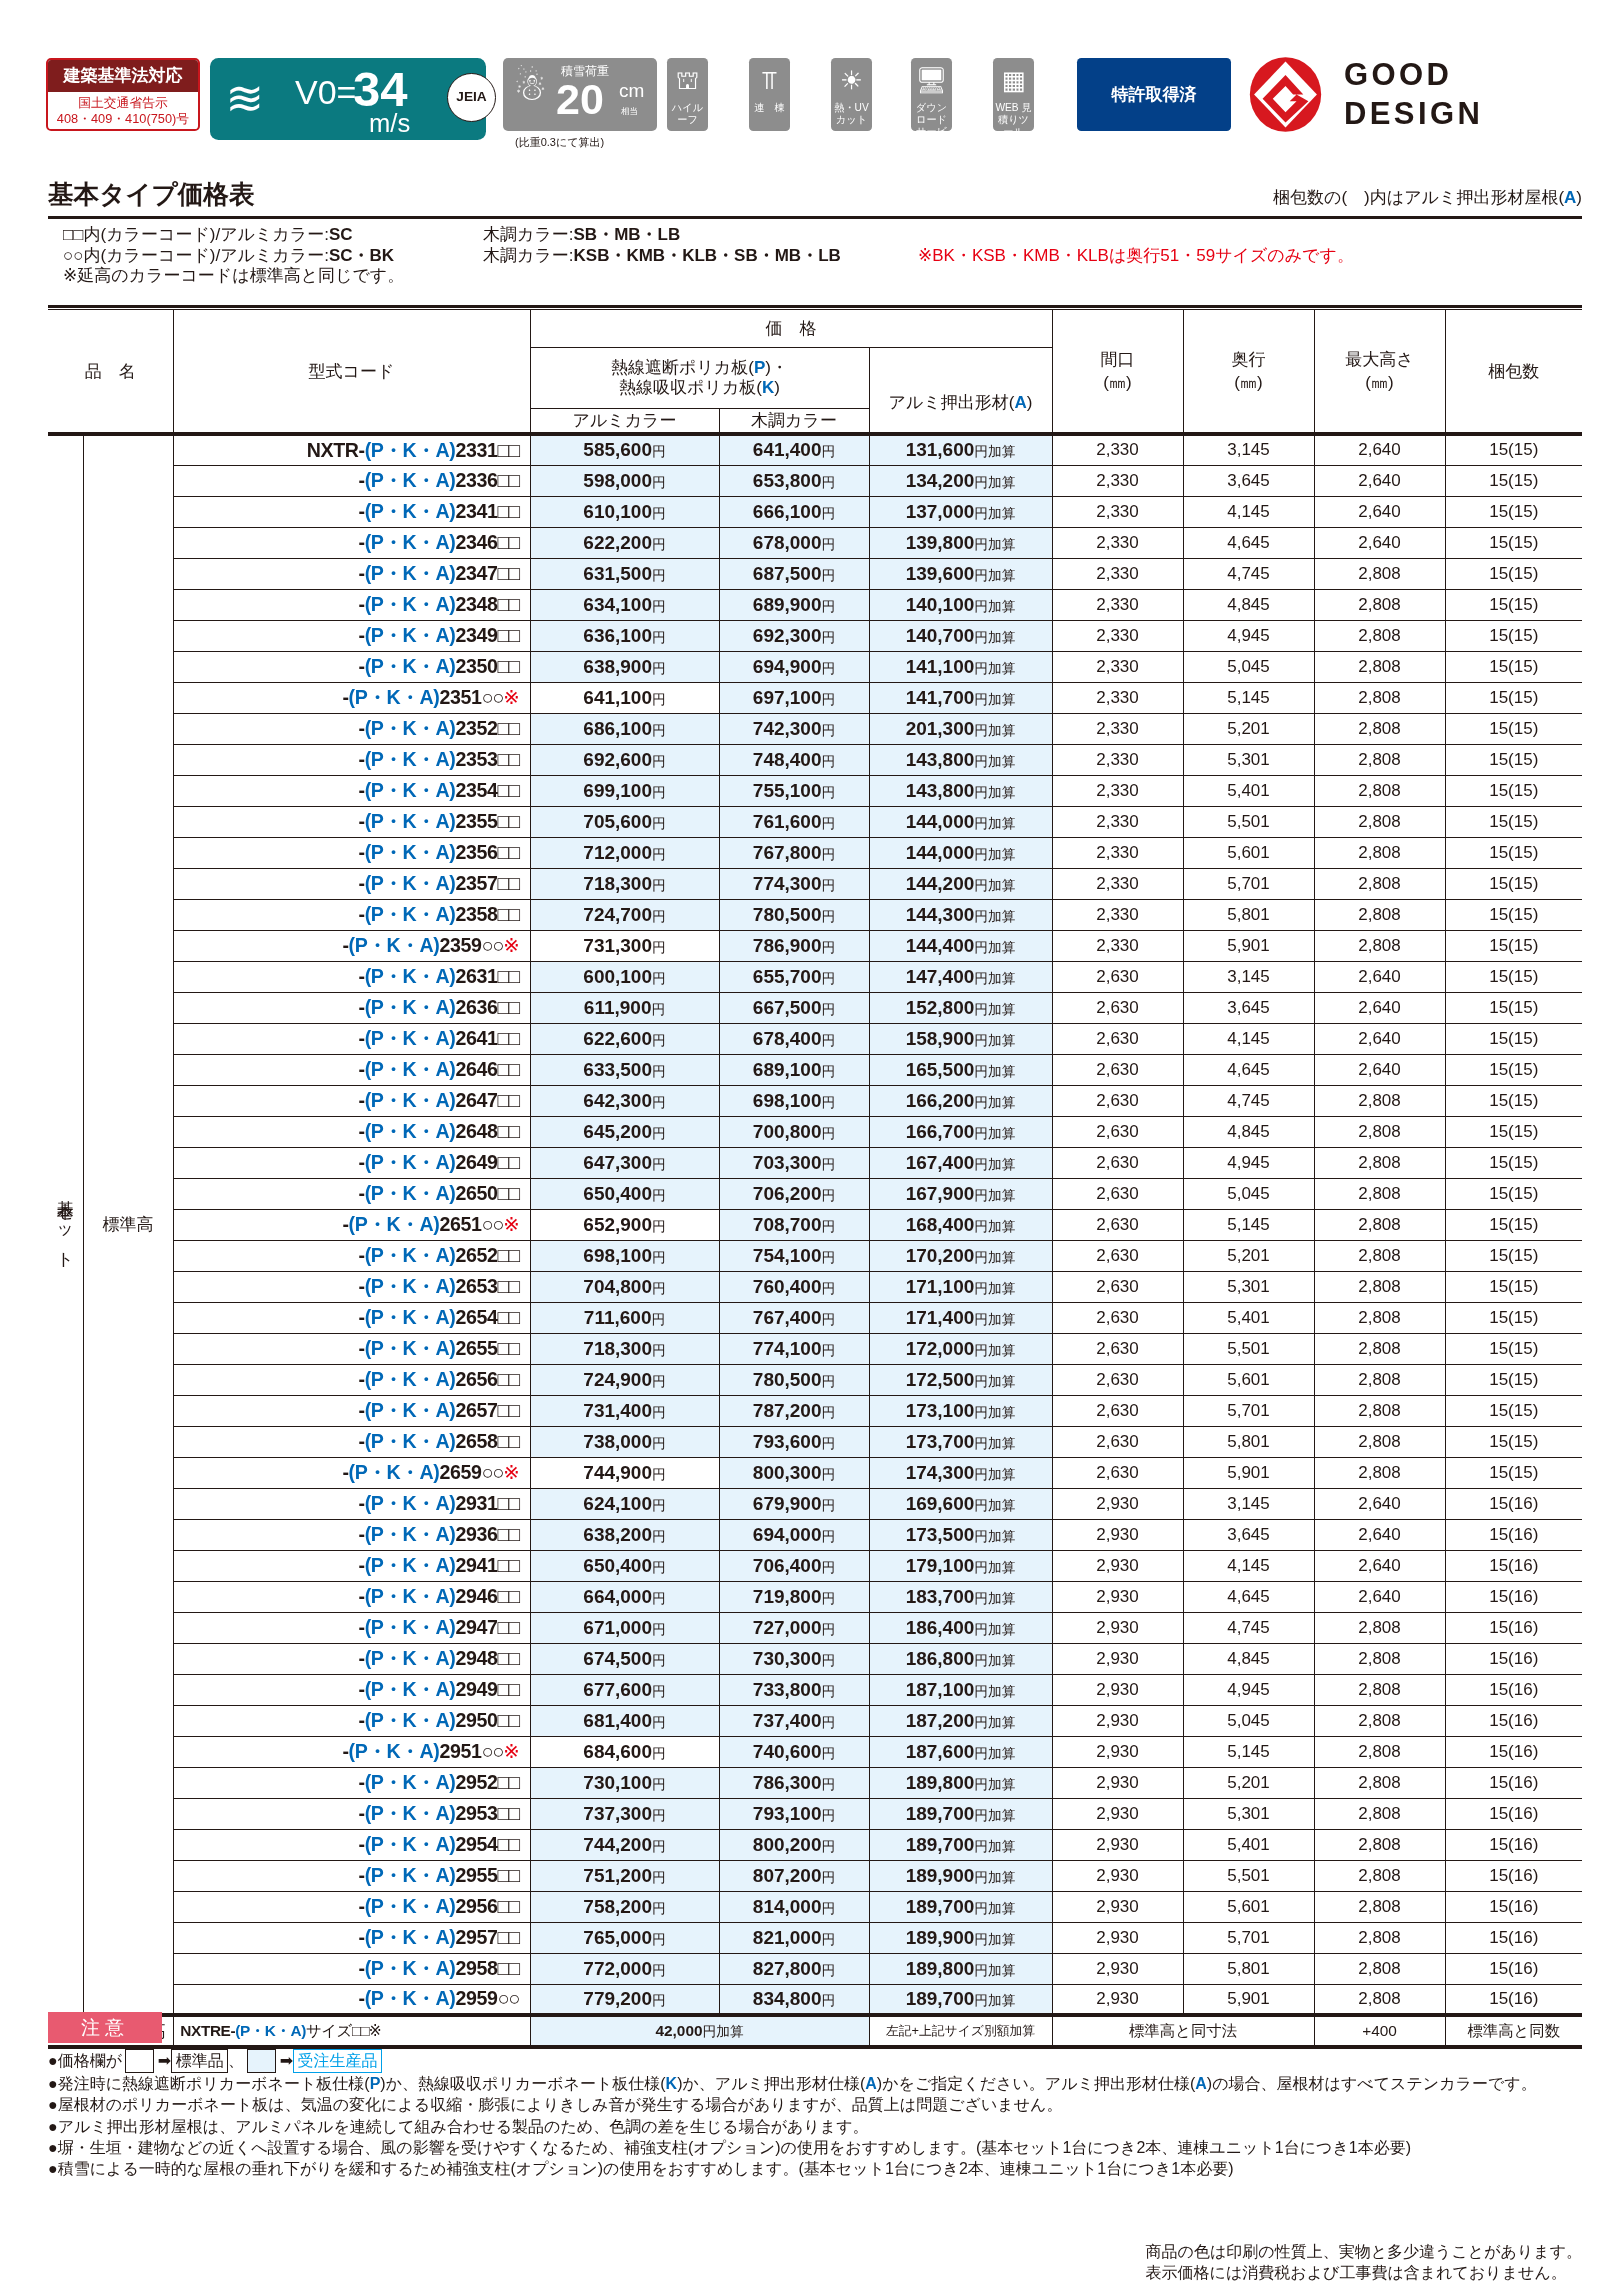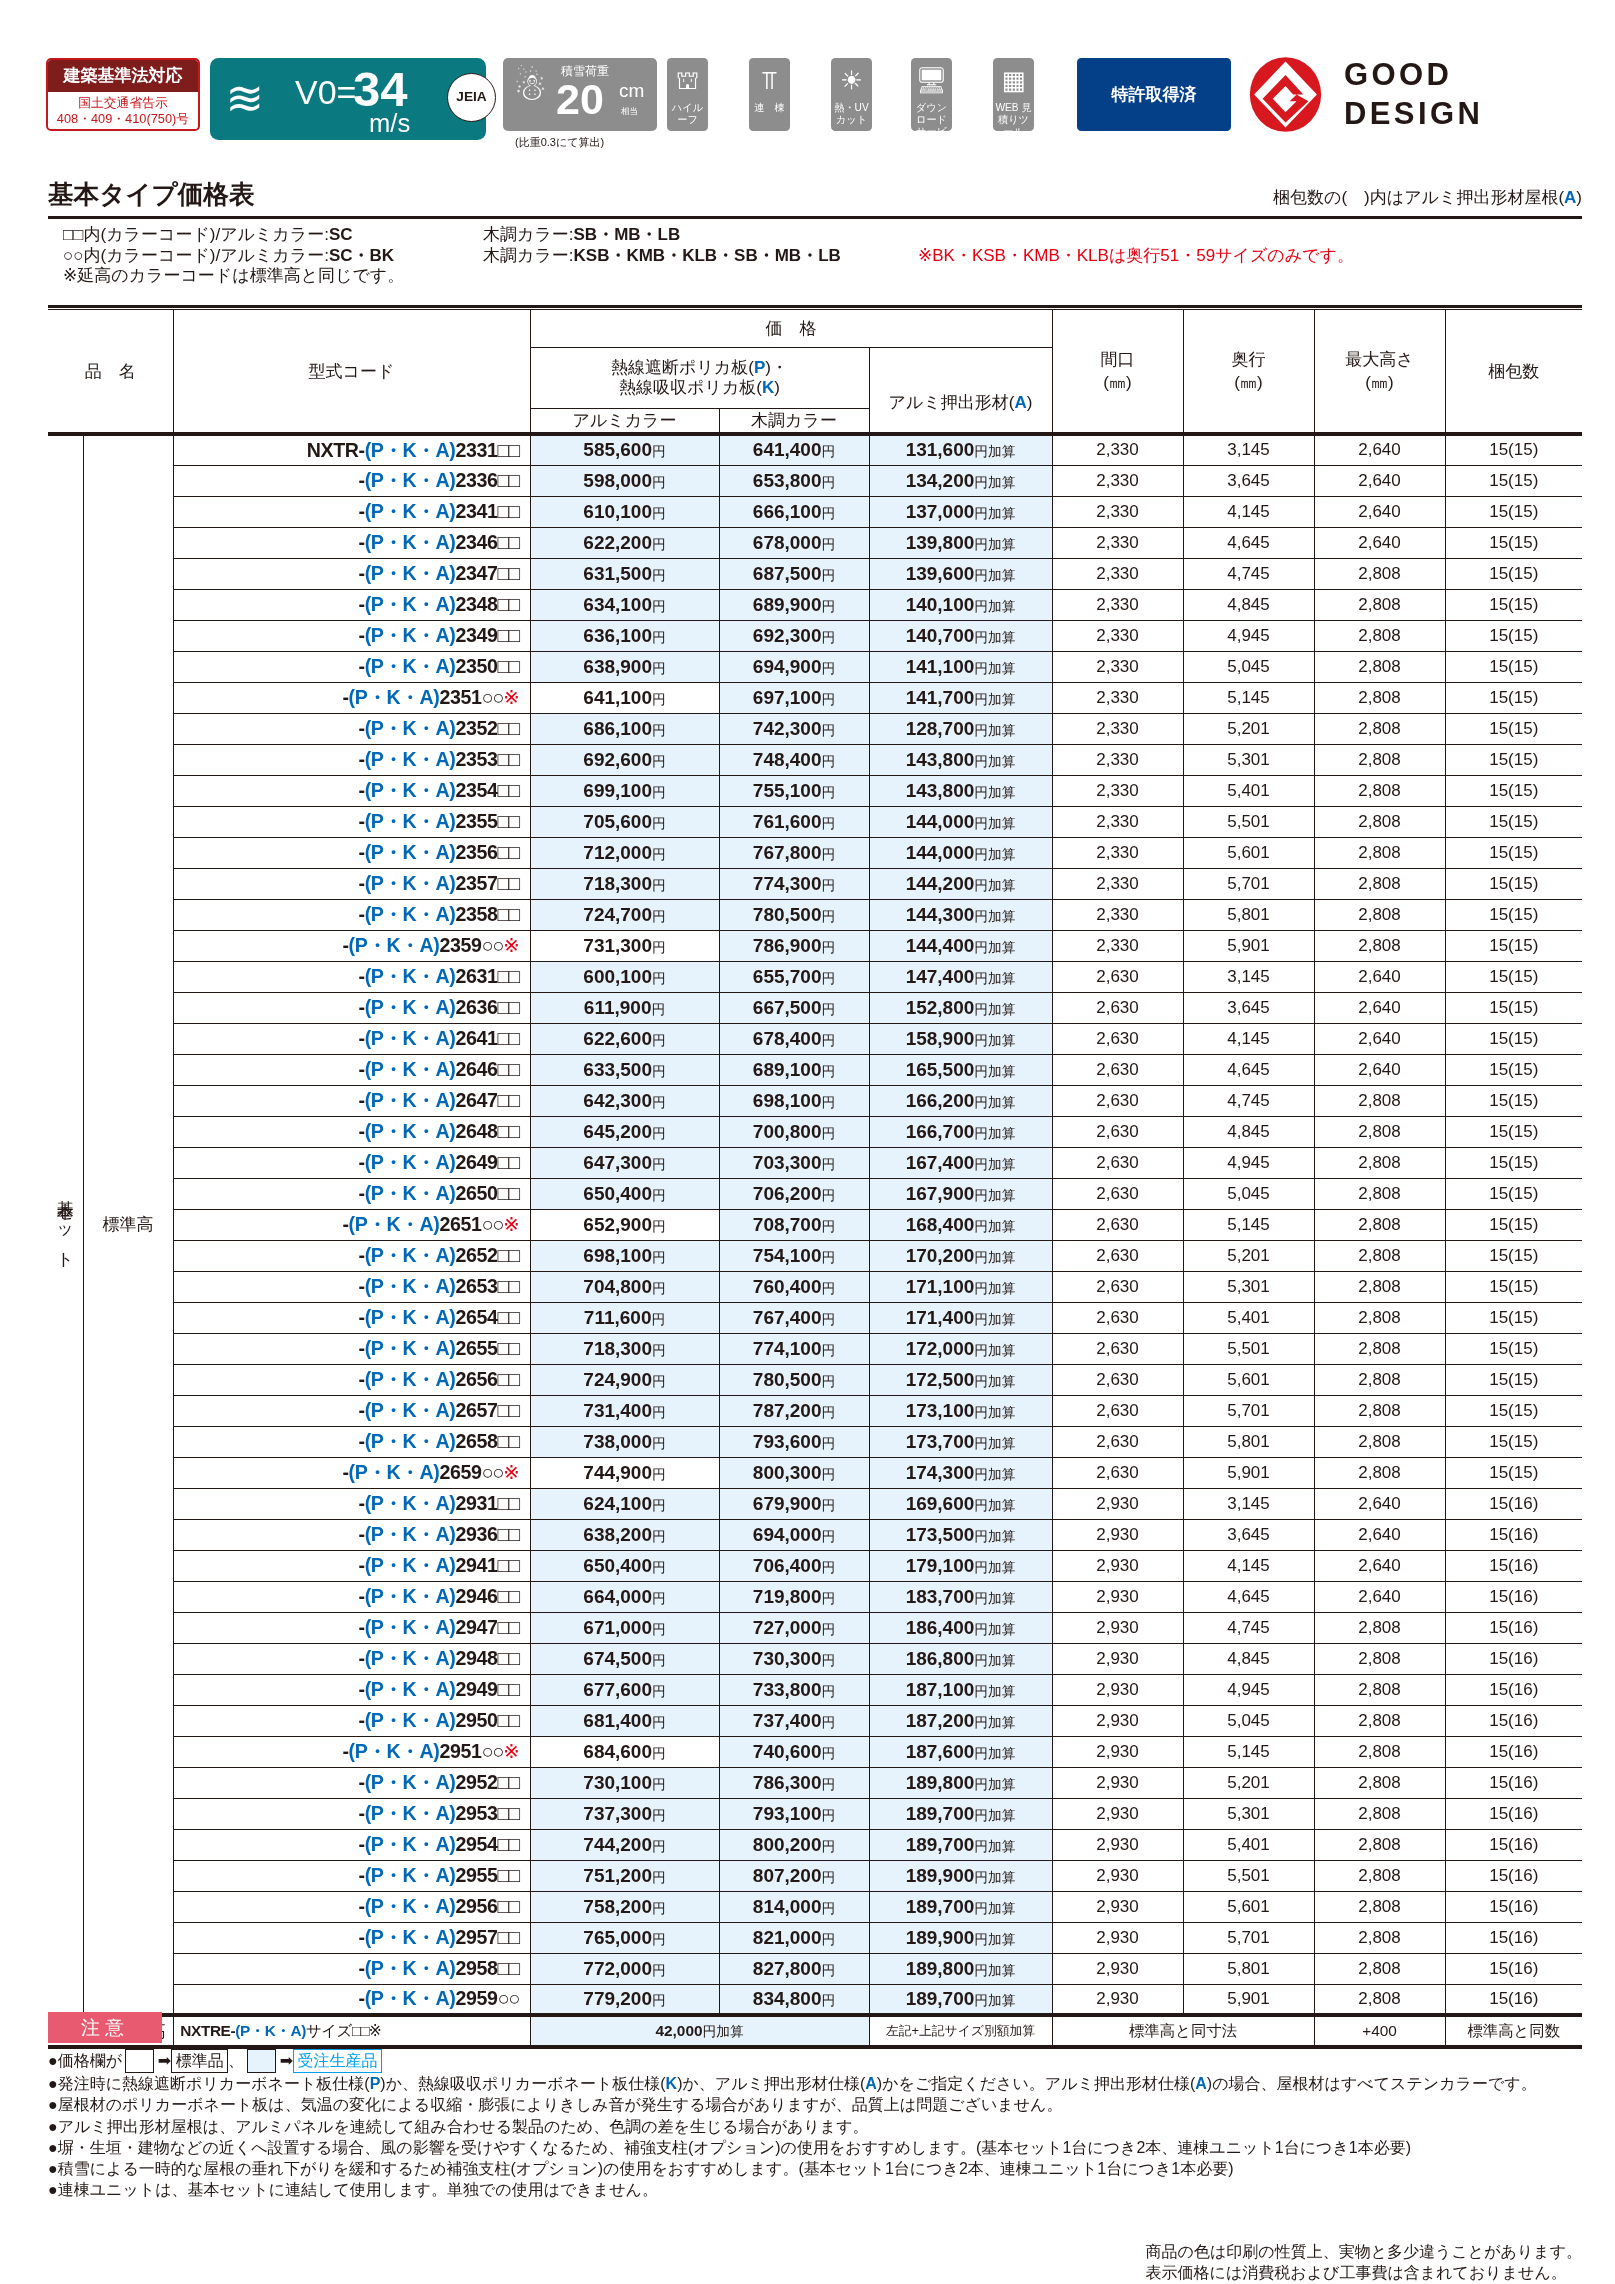--- a/index.html
+++ b/index.html
@@ -291,21 +291,21 @@
         <td class="price-cell onorder"><span>141,700</span><span class="yen">円加算</span></td>
         <td class="num">2,330</td>
         <td class="num">5,145</td>
         <td class="num">2,808</td>
         <td class="num noright">15(15)</td>
       </tr>
       <tr class="data">
         <td class="code"><span>-</span><span class="blue">(P・K・A)</span><span>2352</span><span class="boxes">□□</span><span class="star"></span></td>
         <td class="price-cell onorder"><span>686,100</span><span class="yen">円</span></td>
         <td class="price-cell onorder"><span>742,300</span><span class="yen">円</span></td>
-        <td class="price-cell onorder"><span>128,700</span><span class="yen">円加算</span></td>
+        <td class="price-cell onorder"><span>201,300</span><span class="yen">円加算</span></td>
         <td class="num">2,330</td>
         <td class="num">5,201</td>
         <td class="num">2,808</td>
         <td class="num noright">15(15)</td>
       </tr>
       <tr class="data">
         <td class="code"><span>-</span><span class="blue">(P・K・A)</span><span>2353</span><span class="boxes">□□</span><span class="star"></span></td>
         <td class="price-cell onorder"><span>692,600</span><span class="yen">円</span></td>
         <td class="price-cell onorder"><span>748,400</span><span class="yen">円</span></td>
         <td class="price-cell onorder"><span>143,800</span><span class="yen">円加算</span></td>
@@ -742,19 +742,18 @@
     <span>➡</span>
     <span class="tag ord">受注生産品</span>
   </div>
   <div>
     <span>●発注時に熱線遮断ポリカーボネート板仕様(</span><span class="blue">P</span><span>)か、熱線吸収ポリカーボネート板仕様(</span><span class="blue">K</span><span>)か、アルミ押出形材仕様(</span><span class="blue">A</span><span>)かをご指定ください。アルミ押出形材仕様(</span><span class="blue">A</span><span>)の場合、屋根材はすべてステンカラーです。</span>
   </div>
   <div>●屋根材のポリカーボネート板は、気温の変化による収縮・膨張によりきしみ音が発生する場合がありますが、品質上は問題ございません。</div>
   <div>●アルミ押出形材屋根は、アルミパネルを連続して組み合わせる製品のため、色調の差を生じる場合があります。</div>
   <div>●塀・生垣・建物などの近くへ設置する場合、風の影響を受けやすくなるため、補強支柱(オプション)の使用をおすすめします。(基本セット1台につき2本、連棟ユニット1台につき1本必要)</div>
   <div>●積雪による一時的な屋根の垂れ下がりを緩和するため補強支柱(オプション)の使用をおすすめします。(基本セット1台につき2本、連棟ユニット1台につき1本必要)</div>
-  <div>●連棟ユニットは、基本セットに連結して使用します。単独での使用はできません。</div>
 </div>
 <div class="abs footer">
   <div>商品の色は印刷の性質上、実物と多少違うことがあります。</div>
   <div>表示価格には消費税および工事費は含まれておりません。</div>
 </div>
 
 
 </body></html>

